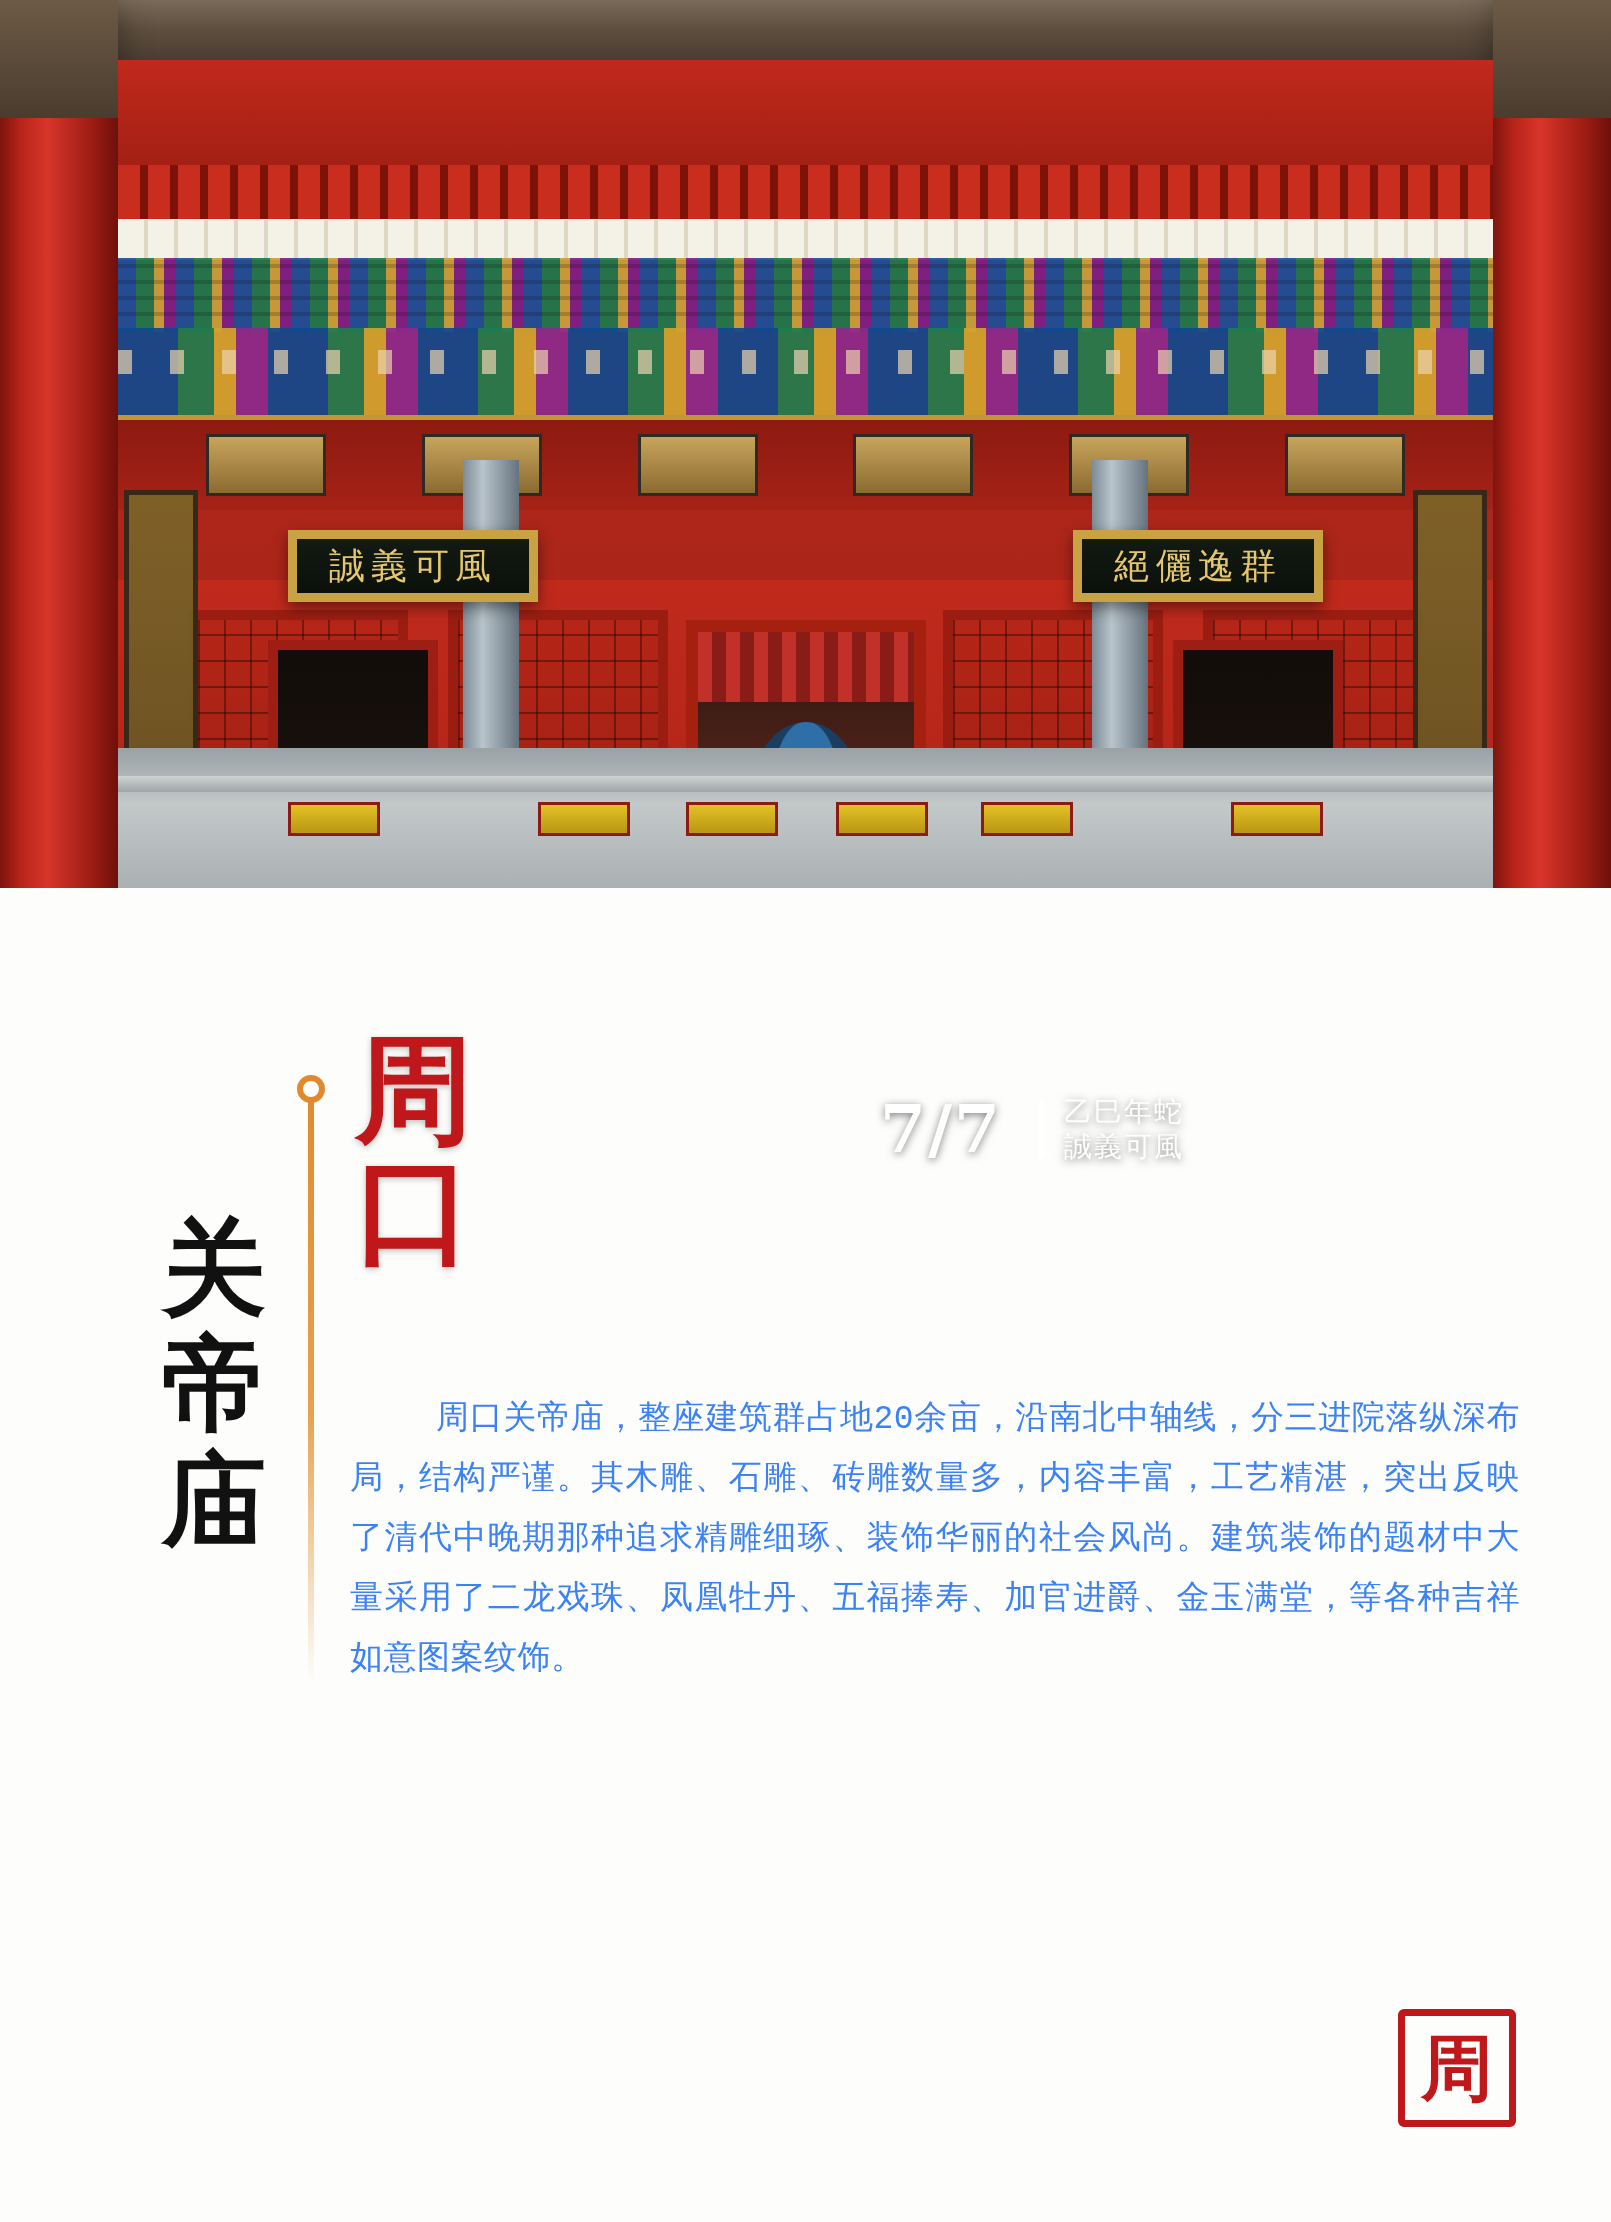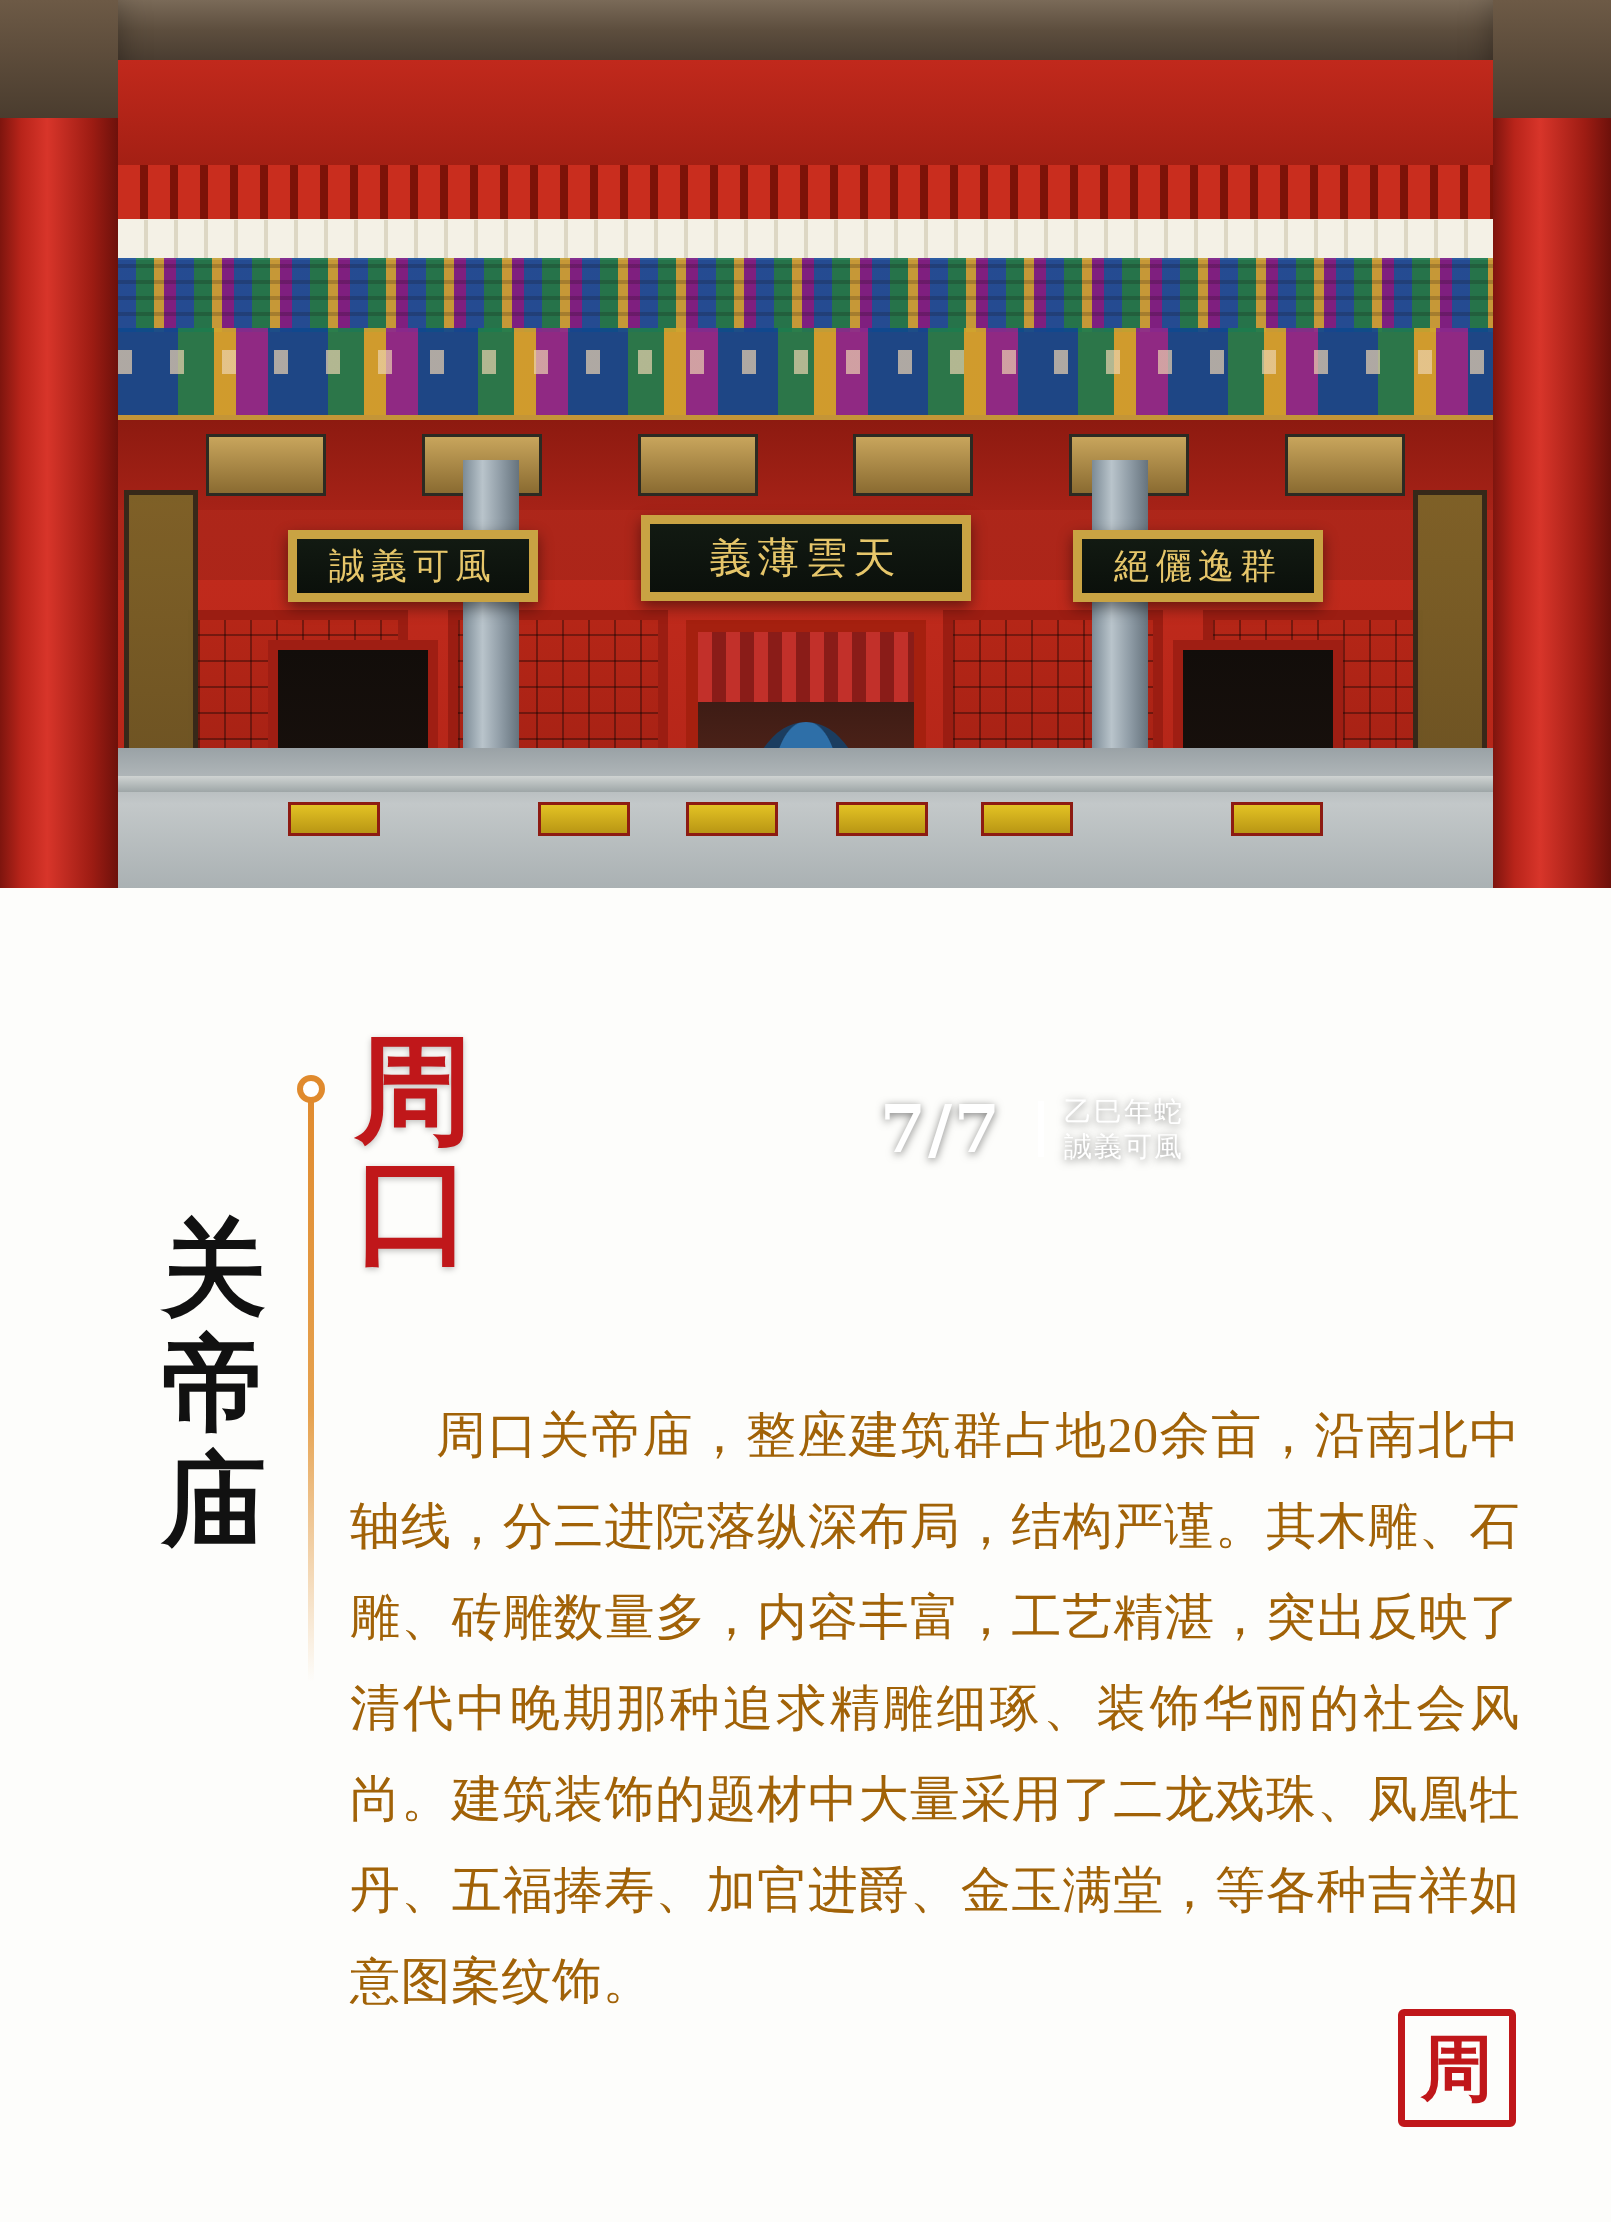--- a/index.html
+++ b/index.html
@@ -257,23 +257,23 @@
     font-size:104px; line-height:1.12;
     color:#111111; font-weight:700;
     text-align:center;
     letter-spacing:2px;
   }
   .site-name span { display:block; }
 
   
   .body-text {
     position:absolute; left:350px; top:1390px; width:1170px;
-    font-family:Liberation Serif, serif;
-    font-size:50px; line-height:1.82;
-    color:#a16207;
+    font-family:Liberation Mono, monospace;
+    font-size:33px; line-height:1.82;
+    color:#3b82f6;
     text-align:justify;
     text-indent:86px;
     letter-spacing:0.5px;
   }
 
   
   .seal {
     position:absolute; right:95px; bottom:95px;
     width:118px; height:118px;
     border:7px solid #c0171a;
@@ -326,21 +326,20 @@
         <div class="shrine">
           <div class="curtain"></div>
           <div class="figure"></div>
         </div>
       </div>
 
       <div class="stone-col" id="stone-left"></div>
       <div class="stone-col" id="stone-right"></div>
 
       <div class="plaque small" id="plaque-left">誠義可風</div>
-      <div class="plaque center" id="plaque-center">義薄雲天</div>
       <div class="plaque small" id="plaque-right">絕儷逸群</div>
 
       <div class="couplet" id="couplet-left">英風如聞其天地慈父無</div>
       <div class="couplet" id="couplet-right">雷峯巳空陽呆襄誠漭安</div>
 
       <div class="floor">
         <div class="step"></div>
       </div>
       <div class="cushion" id="cushion-1"></div>
       <div class="cushion" id="cushion-2"></div>

